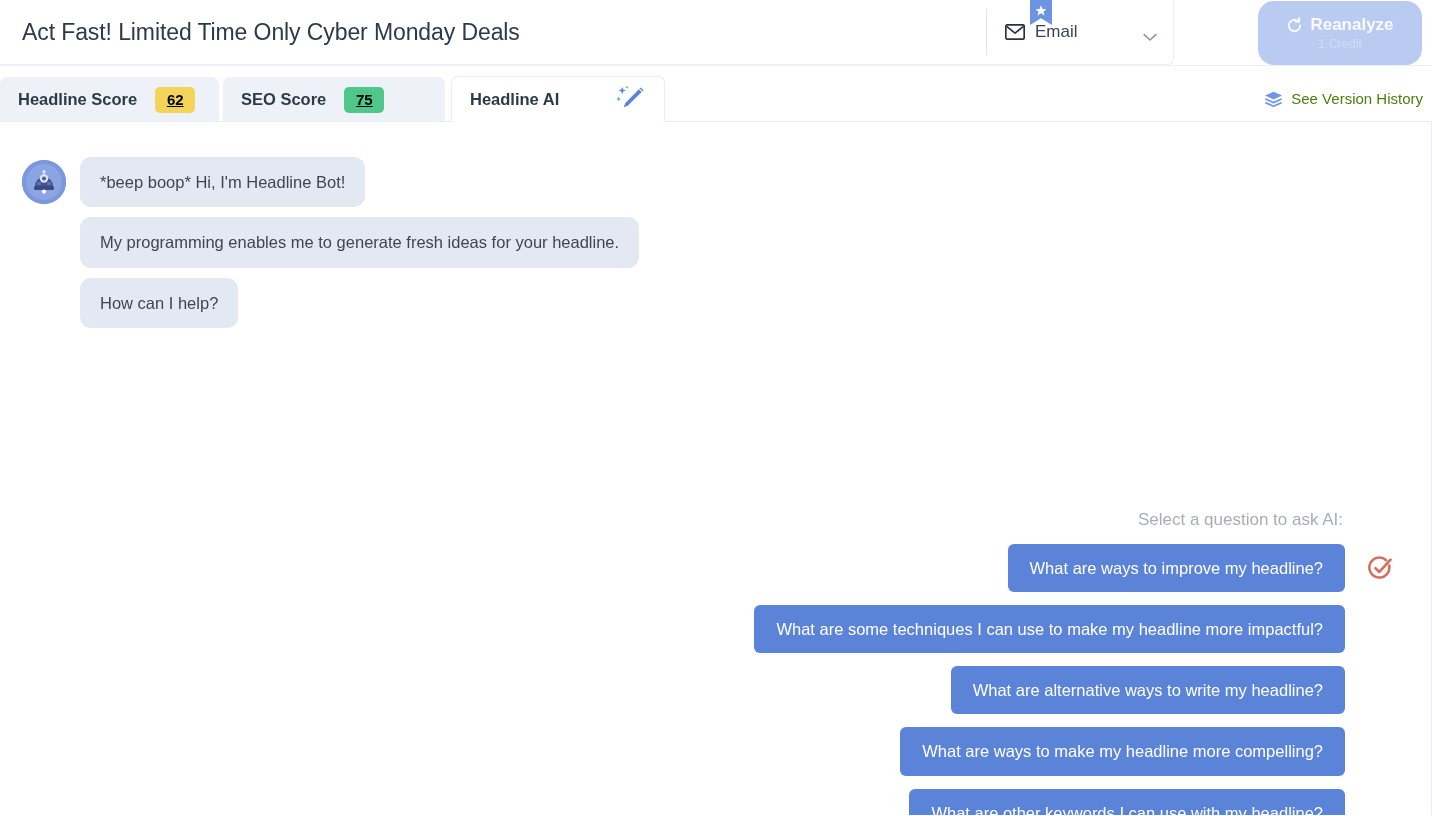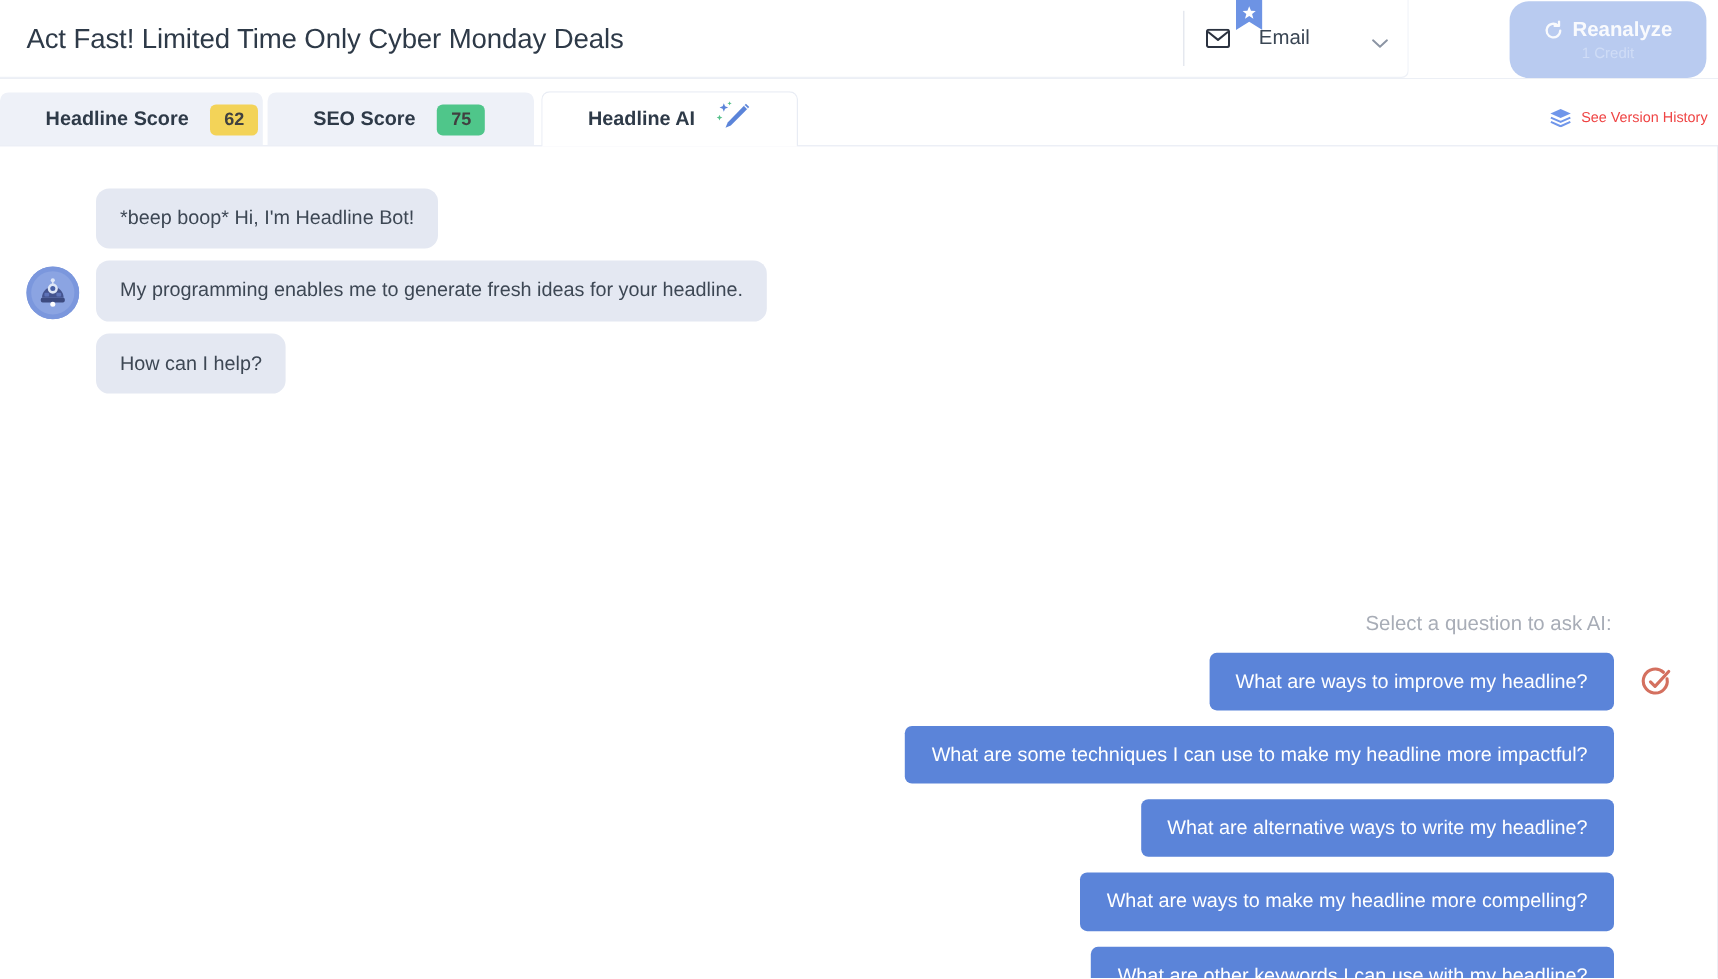--- a/index.html
+++ b/index.html
@@ -62,21 +62,21 @@
     margin-right: 0;
   }
 
   .email-select {
     width: 186px;
     height: 65px;
     display: flex;
     align-items: center;
     padding: 0 16px 0 18px;
     cursor: pointer;
-    gap: 24px;
+    gap: 10px;
   }
   .email-label {
     font-size: 17px;
     color: #3a4654;
     flex: 1;
   }
   .mail-icon { width: 20px; height: 16px; flex-shrink: 0; }
   .chev { width: 14px; height: 9px; flex-shrink: 0; }
 
   .reanalyze-btn {
@@ -119,21 +119,21 @@
     width: 1432px;
     background: #ffffff;
   }
 
   .tab {
     position: absolute;
     top: 11px;
     height: 45px;
     display: flex;
     align-items: center;
-    padding: 0 38px;
+    padding: 0 18px;
     border-radius: 7px 7px 0 0;
     cursor: pointer;
     gap: 18px;
   }
   .tab.inactive {
     background: #eef1f8;
   }
   .tab.active {
     background: #ffffff;
     border: 1px solid #e8ecf4;
@@ -156,35 +156,36 @@
 
   .badge {
     min-width: 40px;
     height: 26px;
     border-radius: 5px;
     display: flex;
     align-items: center;
     justify-content: center;
     font-size: 15px;
     font-weight: 700;
-    color: #404040;
+    color: #000000;
     padding: 0 8px;
+    text-decoration: underline;
   }
   .badge-yellow { background: #f3d358; }
   .badge-green  { background: #4fc68a; }
 
   .version-history {
     position: absolute;
     right: 9px;
     top: 24px;
     display: flex;
     align-items: center;
     gap: 8px;
-    color: #ef4444;
-    font-size: 12px;
+    color: #4d7c0f;
+    font-size: 15px;
     cursor: pointer;
     white-space: nowrap;
   }
   .layers-icon { width: 19px; height: 16px; }
 
   
   .chat-panel {
     position: relative;
     width: 1432px;
     height: 694px;
@@ -195,21 +196,21 @@
     border-radius: 0 0 0 0;
     margin-top: -1px;
     overflow: hidden;
   }
 
   .bot-row {
     position: absolute;
     left: 22px;
     top: 35px;
     display: flex;
-    align-items: center;
+    align-items: flex-start;
     gap: 14px;
   }
 
   .avatar {
     width: 44px;
     height: 44px;
     border-radius: 50%;
     background: #7b97dd;
     flex-shrink: 0;
     display: block;

